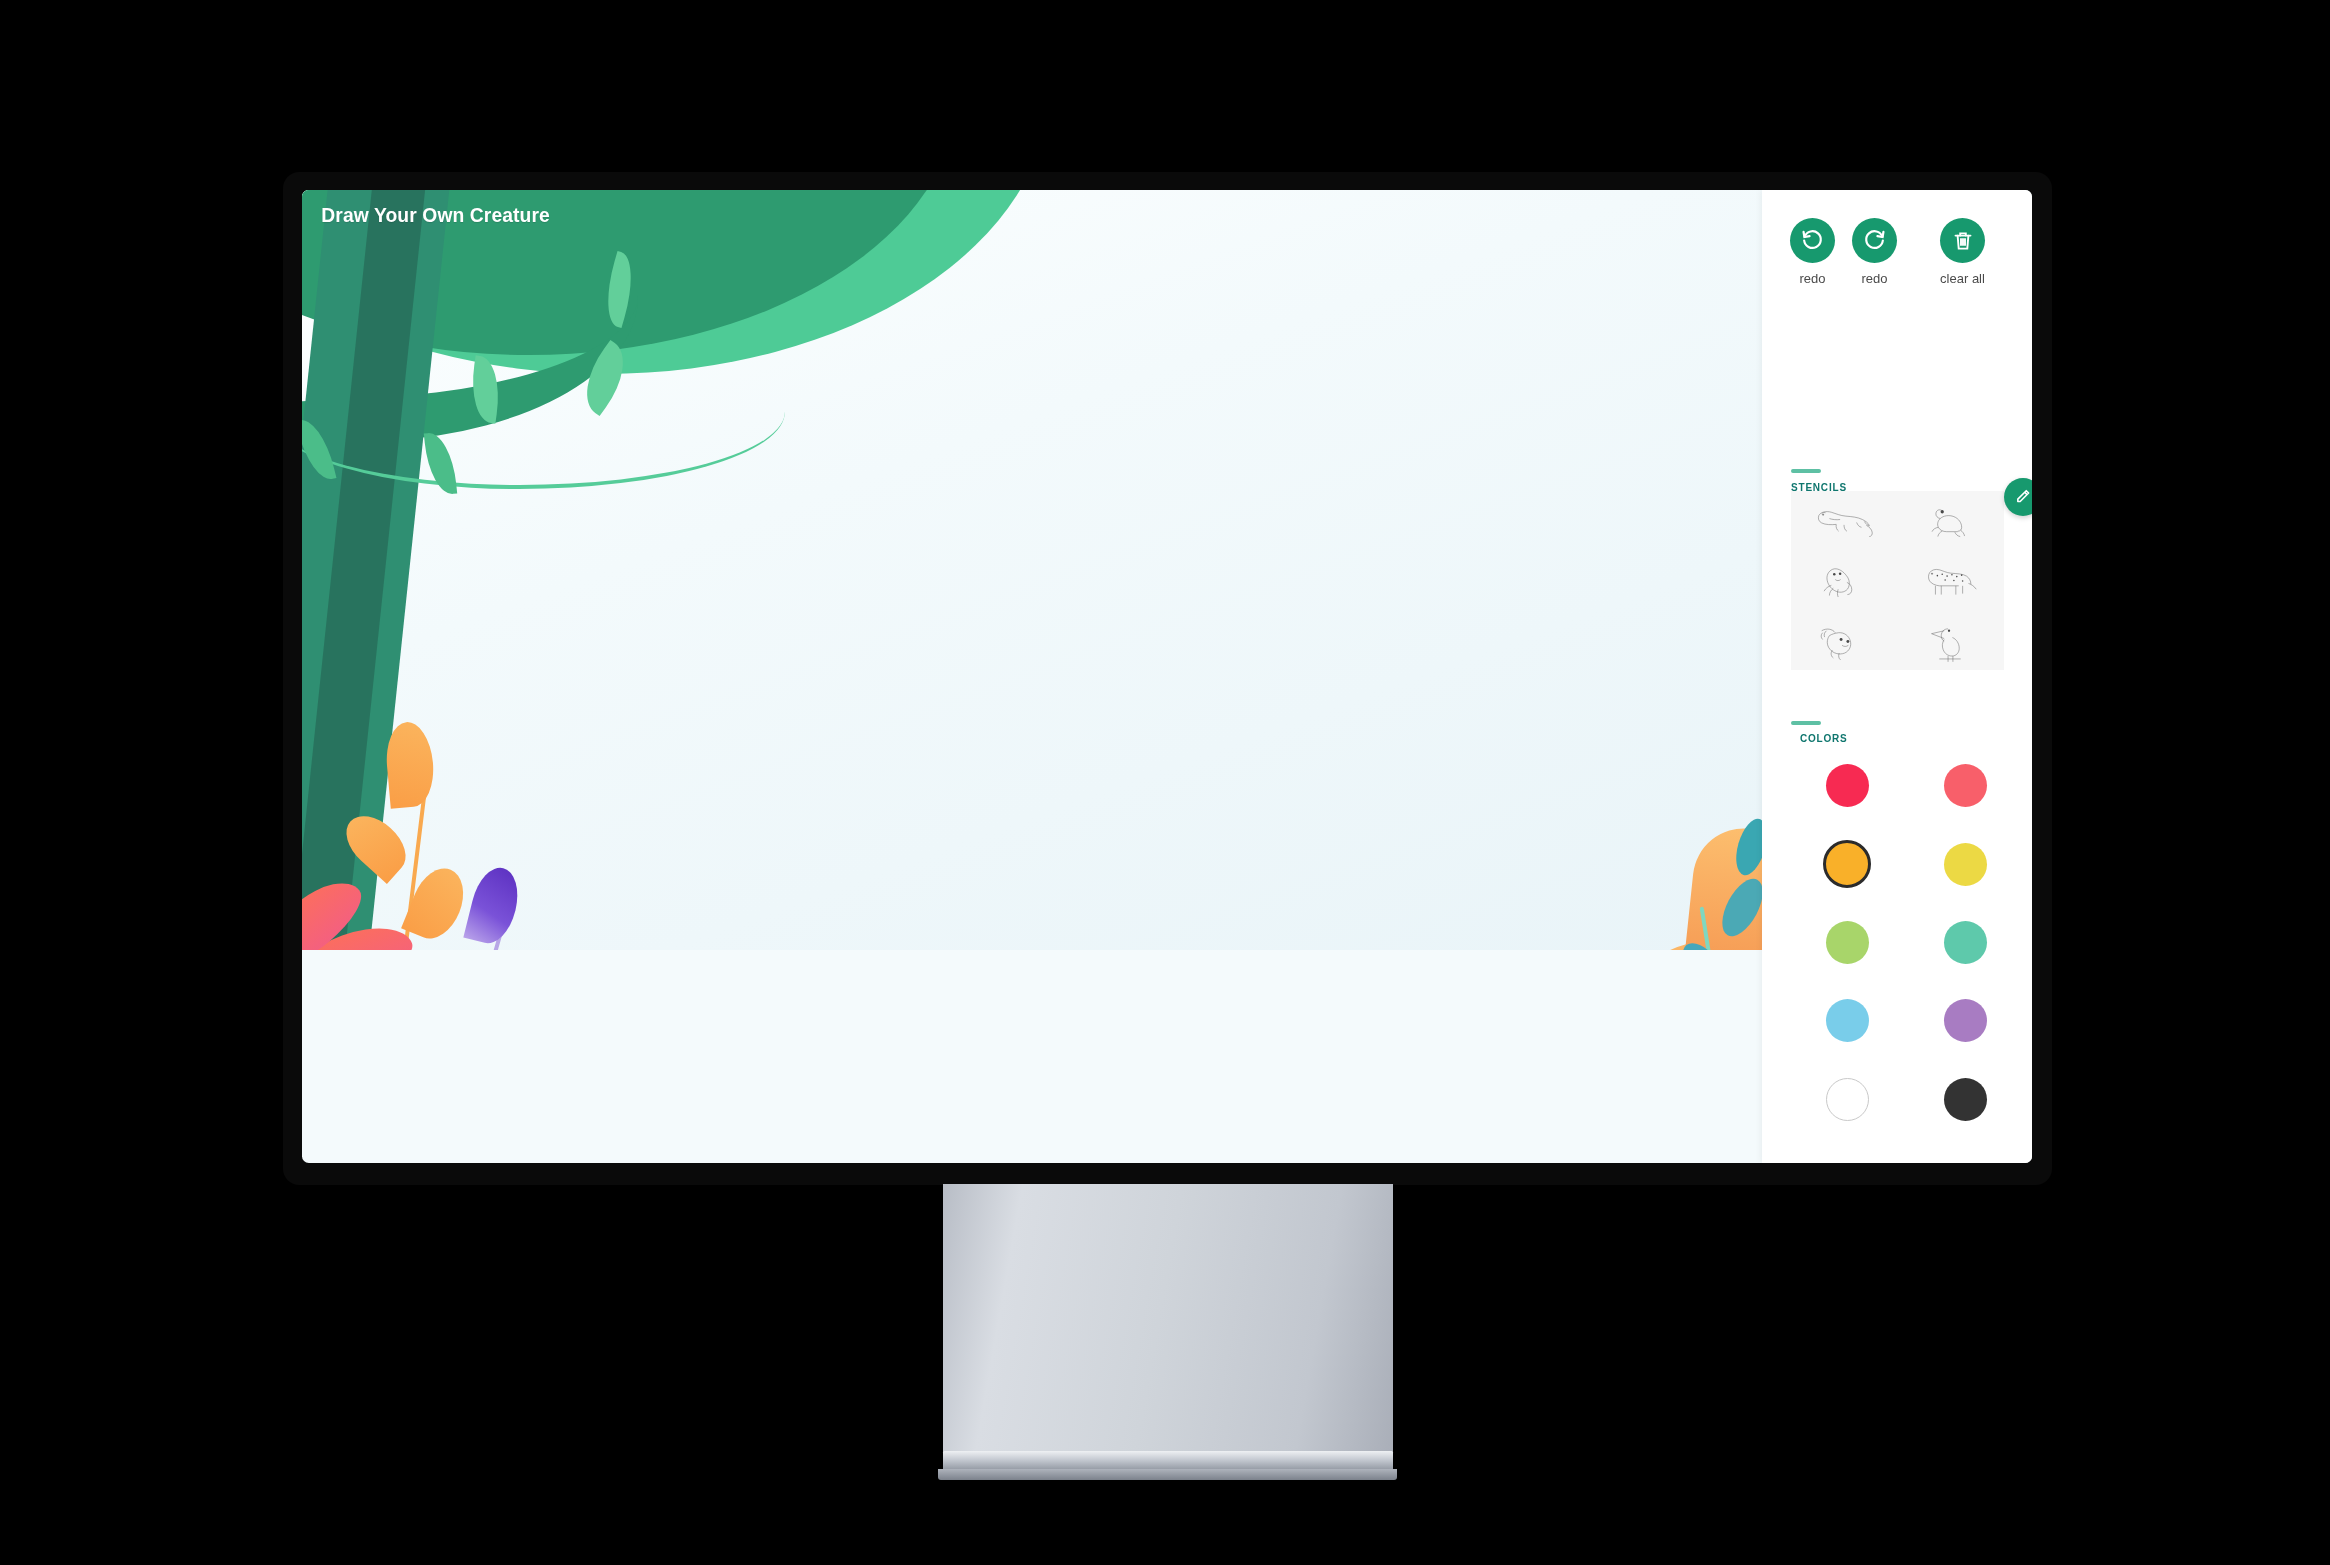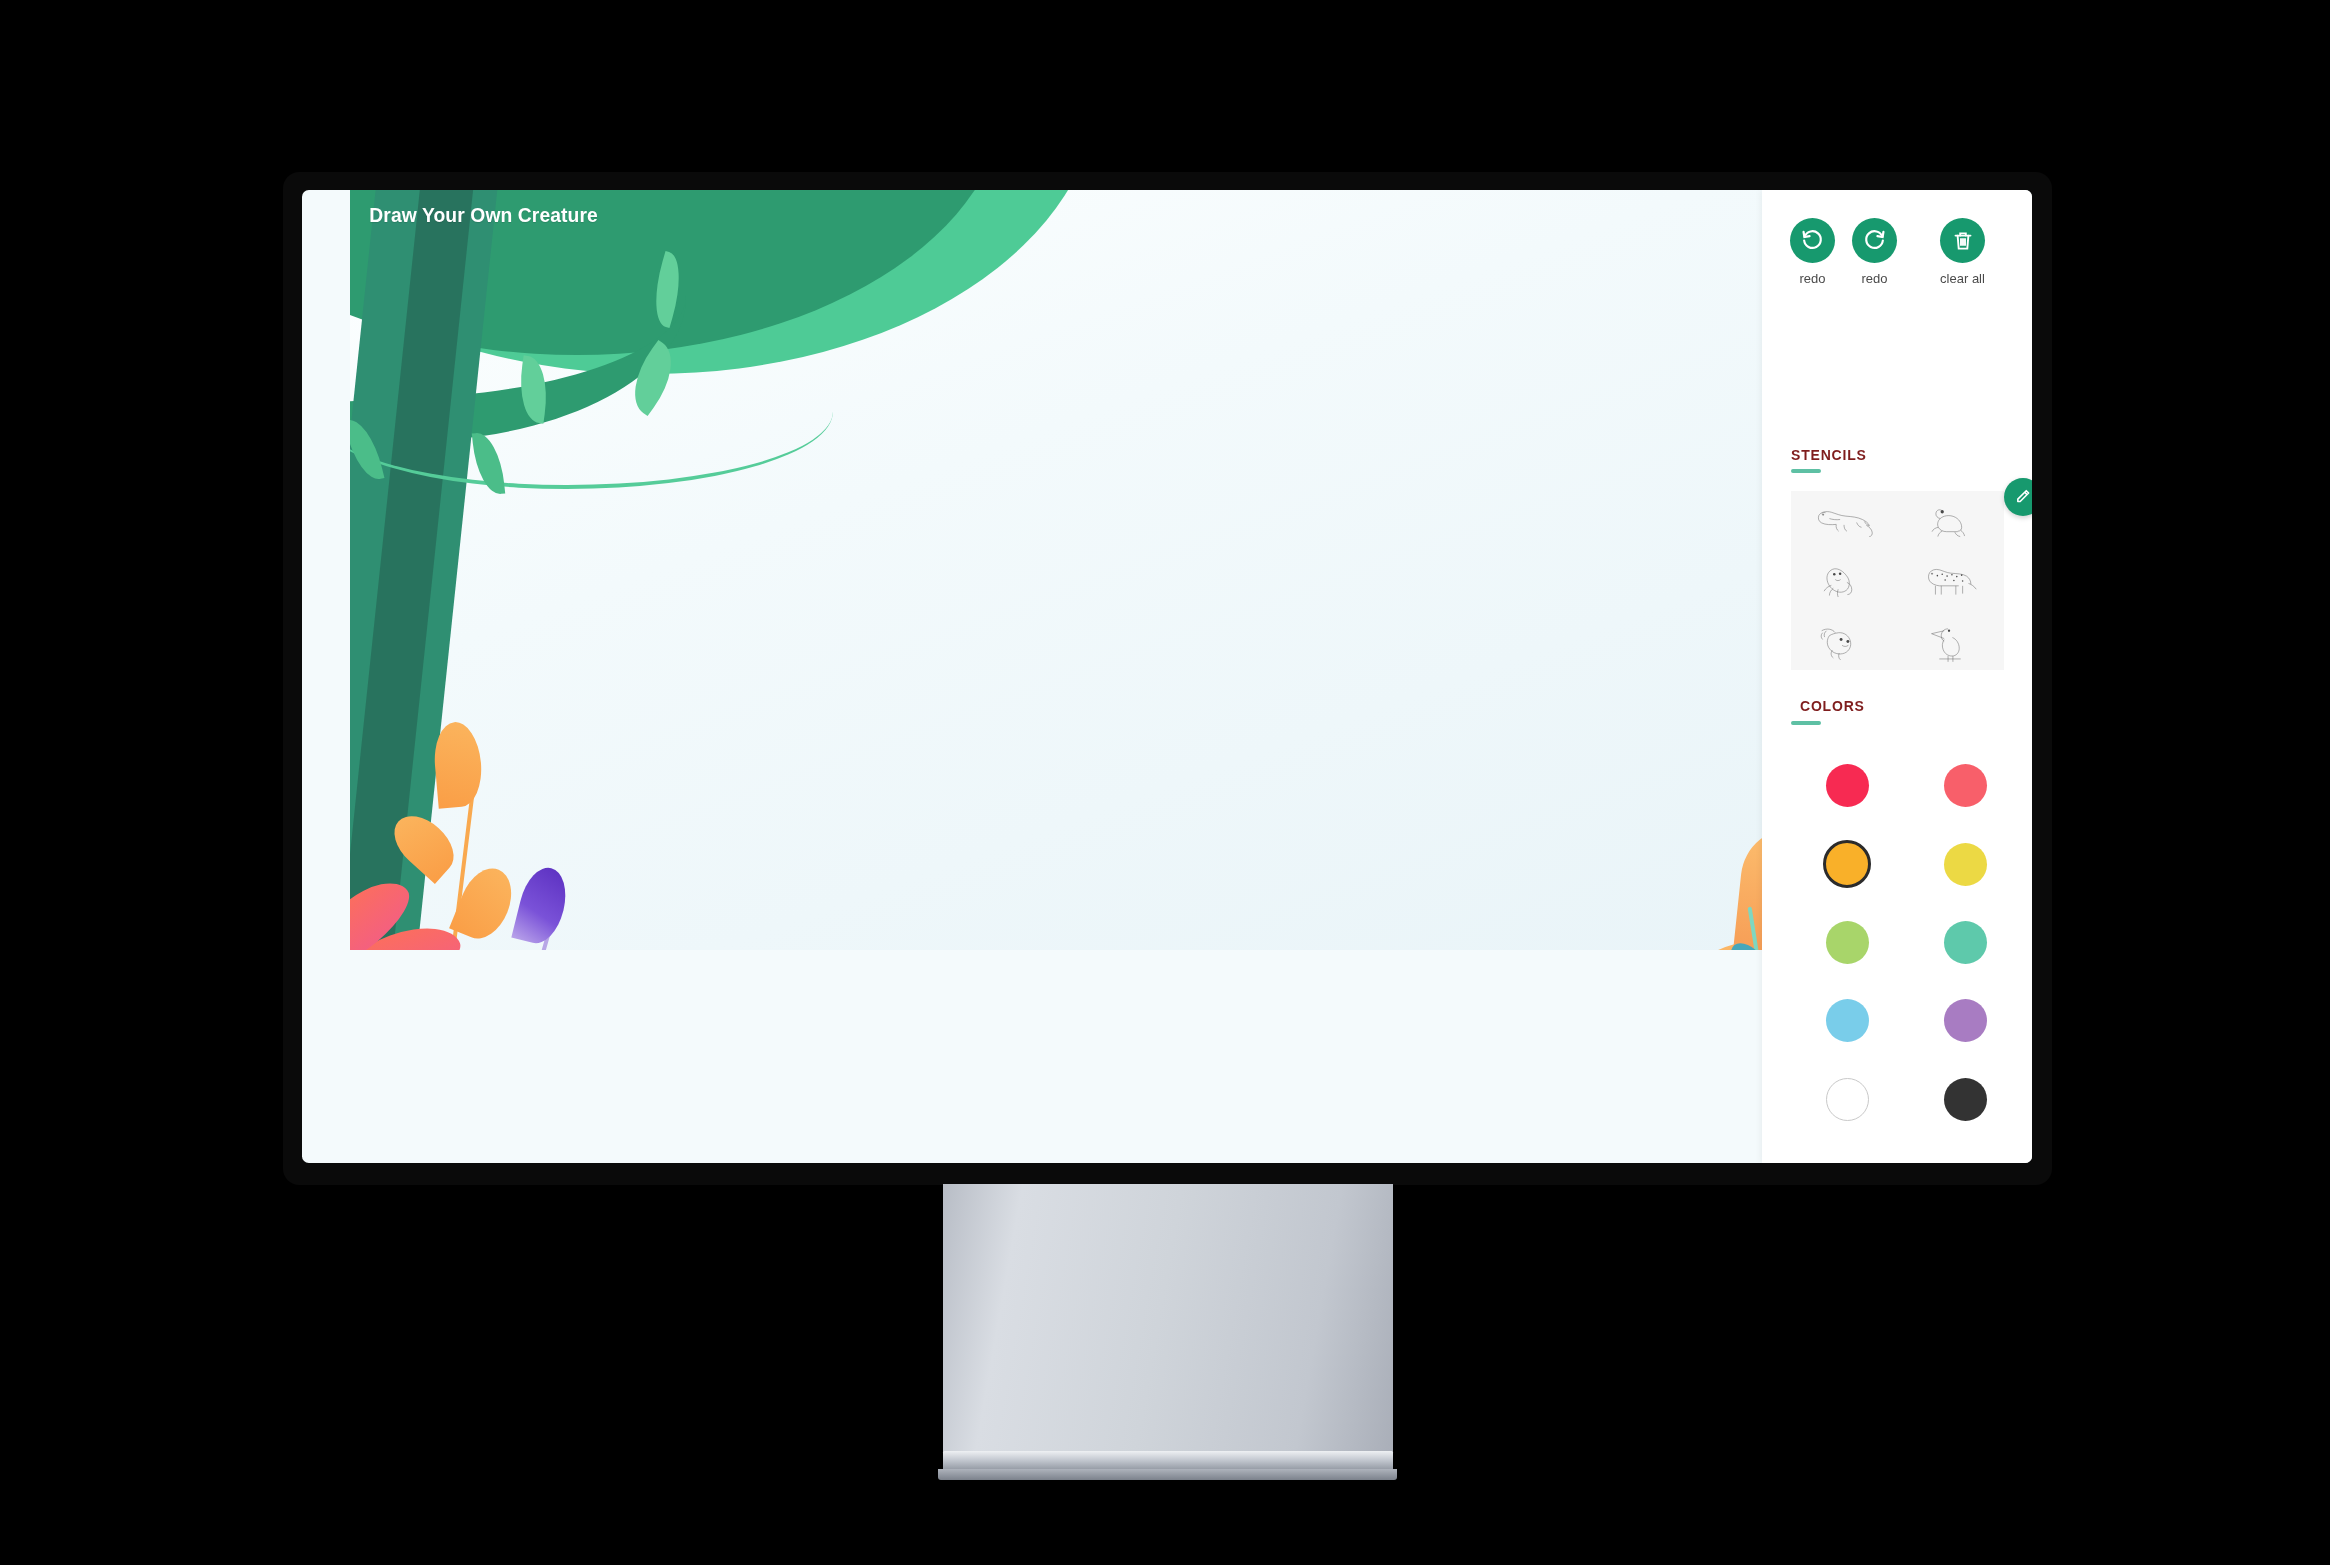--- a/index.html
+++ b/index.html
@@ -9,21 +9,21 @@
   #monitor{position:absolute;left:0;top:0;width:2330px;height:1565px;background:#000;}
 
   #bezel{position:absolute;left:283px;top:172px;width:1769px;height:1013px;
          background:#0a0a0a;border-radius:16.4px;}
   #screen{position:absolute;left:302px;top:190px;width:1730px;height:973px;
           background:#f4fafc;border-radius:6.8px;overflow:hidden;}
 
   
   #canvas{position:absolute;left:0;top:0;width:1460px;height:760px;
           background:linear-gradient(160deg,#fdffff 0%,#f3fafc 38%,#e9f4f8 100%);
-          overflow:hidden;margin-left:48px;}
+          overflow:hidden;}
 
   .title{position:absolute;left:19.3px;top:14.5px;color:#ffffff;font-size:19.3px;font-weight:bold;
          letter-spacing:0.1px;z-index:40;text-shadow:0 0.5px 1px rgba(0,0,0,.12);}
 
   
   .canopy{position:absolute;left:-145px;top:-396px;width:894px;height:580px;border-radius:50%;
           background:#4ecb96;}
   .canopy2{position:absolute;left:-203px;top:-367px;width:860px;height:532px;border-radius:50%;
           background:#2e9b70;}
   .trunk{position:absolute;left:29px;top:-29px;width:121px;height:1063px;background:#2f8f72;
@@ -54,21 +54,21 @@
   
   #sidebar{position:absolute;left:1460px;top:0;width:271px;height:973px;background:#ffffff;
            box-shadow:-1px 0 6.8px rgba(0,0,0,.06);}
 
   .toolrow{position:absolute;left:0;top:28px;width:271px;height:82px;}
   .toolbtn{position:absolute;width:145px;text-align:center;}
   .circ{width:45px;height:45px;border-radius:50%;background:#17996e;margin:0 auto;
         display:flex;align-items:center;justify-content:center;}
   .toolcap{margin-top:7.7px;font-size:13px;color:#4a4a4a;}
 
-  .sect-title{position:absolute;font-size:14px;letter-spacing:0.8px;color:#7f1d1d;font-weight:bold;}
+  .sect-title{position:absolute;font-size:10px;letter-spacing:0.8px;color:#0f766e;font-weight:bold;margin-top:35px;}
   .sect-rule{position:absolute;width:30px;height:3.9px;background:#5ec0a4;border-radius:1.9px;}
 
   #stencil-grid{position:absolute;left:29px;top:301px;width:213px;height:179px;background:#f6f6f6;}
   .scell{position:absolute;width:106px;height:59px;box-sizing:border-box;
          display:flex;align-items:center;justify-content:center;}
   .scell svg{width:68px;height:44px;}
   #edit-fab{position:absolute;left:213px;top:-13.5px;width:38px;height:38px;border-radius:50%;
             background:#17996e;display:flex;align-items:center;justify-content:center;
             box-shadow:0 1.9px 4.8px rgba(0,0,0,.18);}
 

